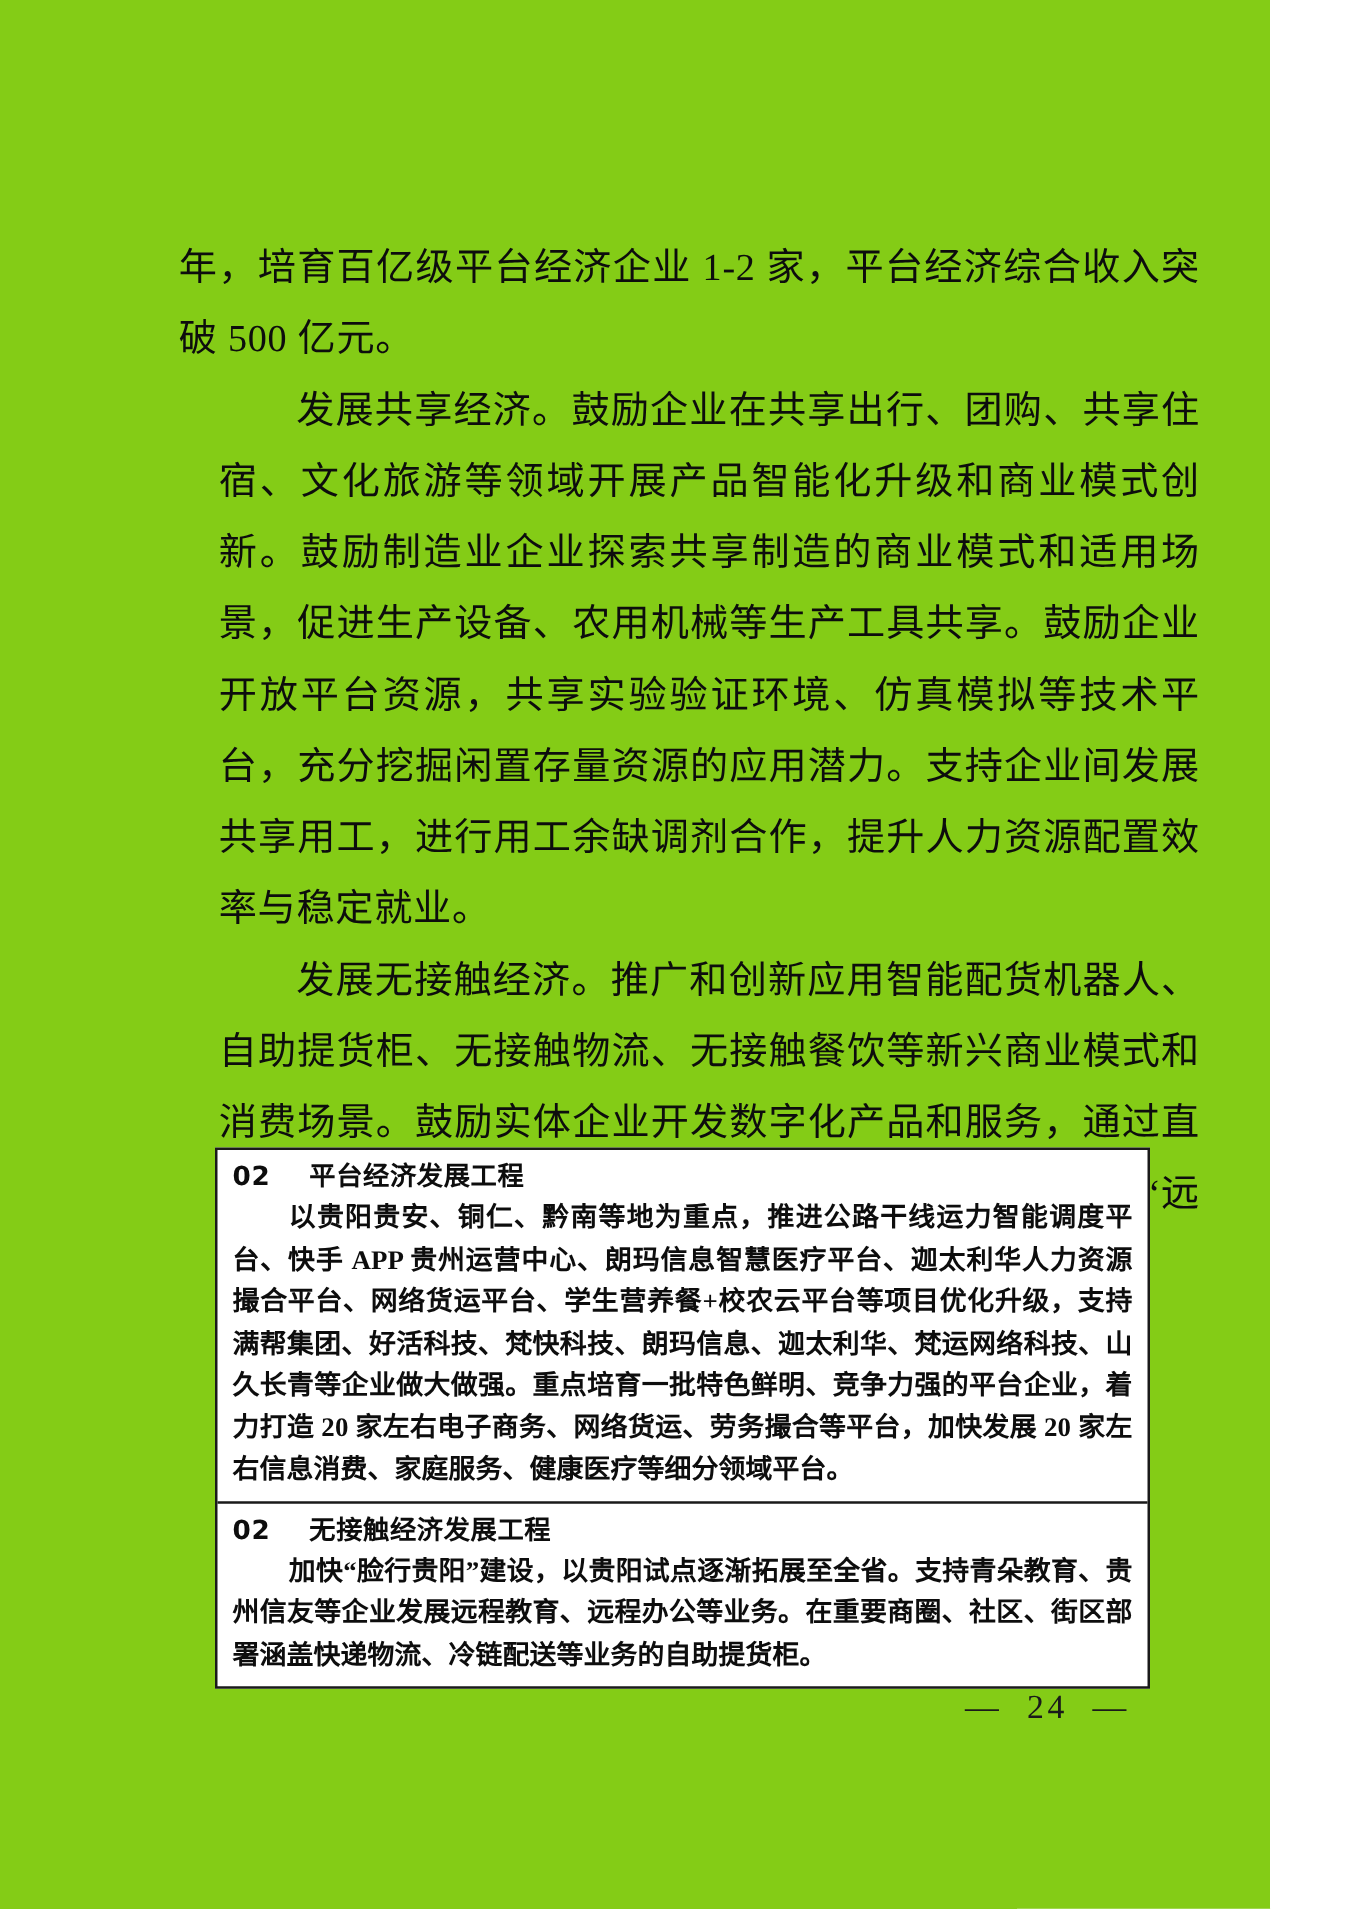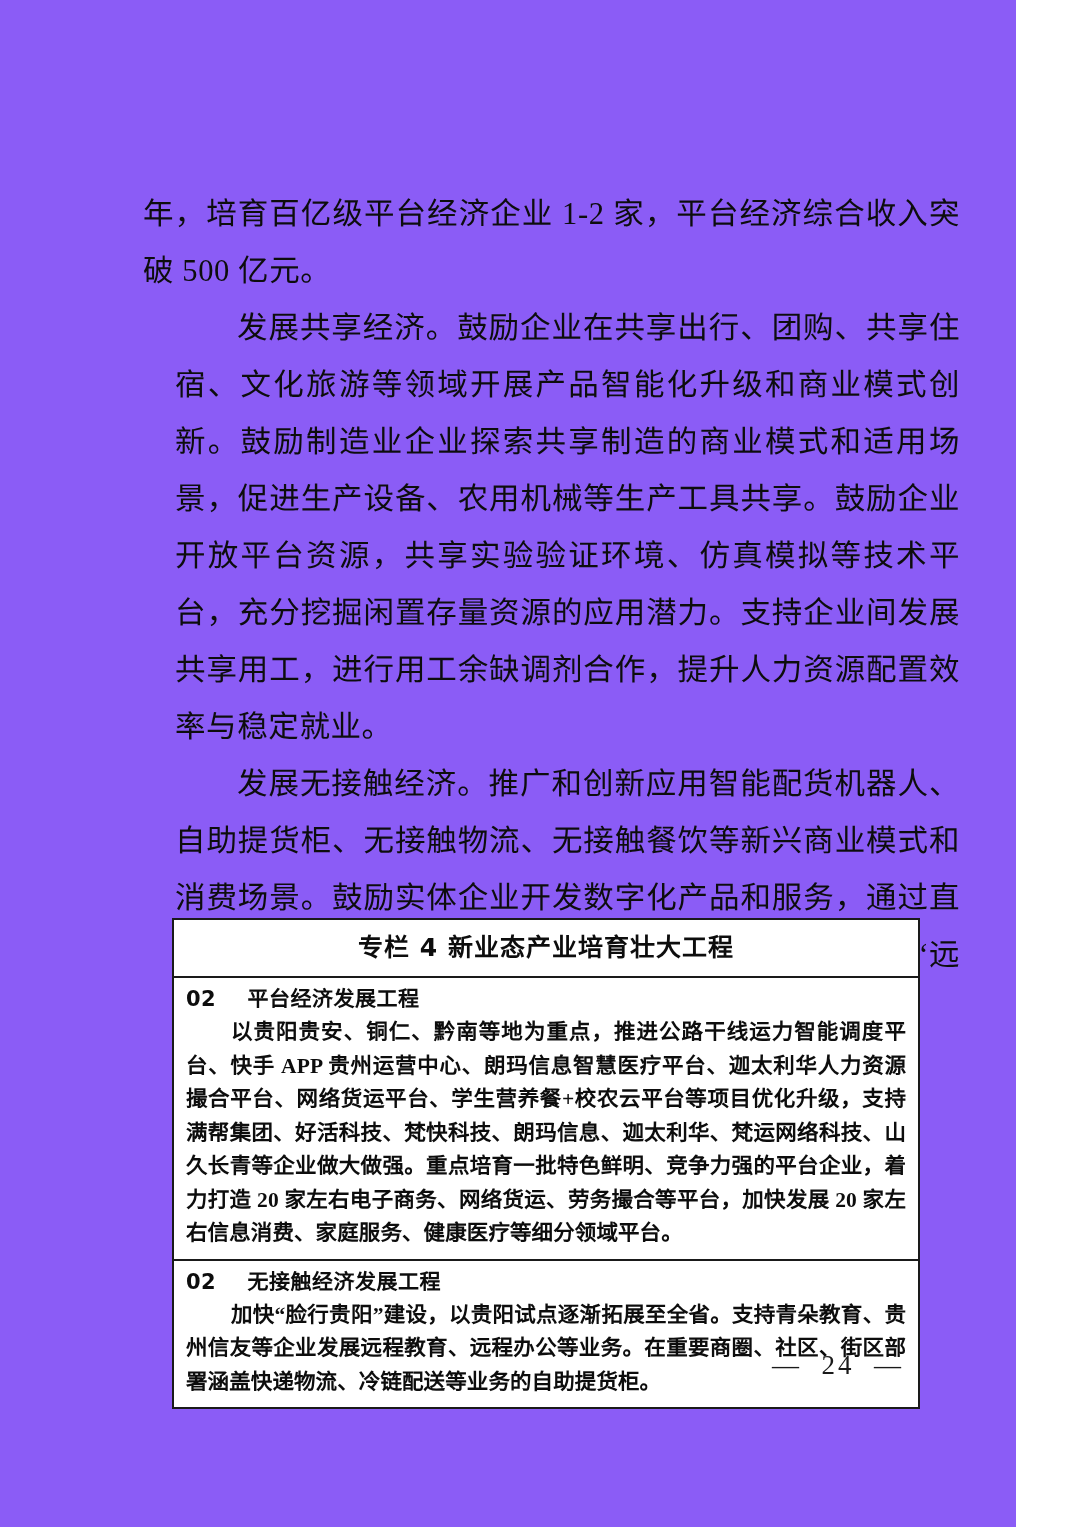--- a/index.html
+++ b/index.html
@@ -16,21 +16,21 @@
     color: #0d0d0d;
     overflow: hidden;
   }
 
   .page {
     position: absolute;
     left: 0;
     top: 0;
     width: 1016px;
     height: 1527px;
-    background: #8b5cf6;
+    background: #84cc16;
   }
 
   
   .content {
     position: absolute;
     left: 143px;
     top: 186px;
     width: 817px;
   }
 
@@ -122,21 +122,20 @@
 <div class="page">
 
   <div class="content">
     <p class="para">年，培育百亿级平台经济企业 1-2 家，平台经济综合收入突破 500 亿元。</p>
     <p class="para indent">发展共享经济。鼓励企业在共享出行、团购、共享住宿、文化旅游等领域开展产品智能化升级和商业模式创新。鼓励制造业企业探索共享制造的商业模式和适用场景，促进生产设备、农用机械等生产工具共享。鼓励企业开放平台资源，共享实验验证环境、仿真模拟等技术平台，充分挖掘闲置存量资源的应用潜力。支持企业间发展共享用工，进行用工余缺调剂合作，提升人力资源配置效率与稳定就业。</p>
     <p class="para indent">发展无接触经济。推广和创新应用智能配货机器人、自助提货柜、无接触物流、无接触餐饮等新兴商业模式和消费场景。鼓励实体企业开发数字化产品和服务，通过直播电子商务、社交营销开启“云逛街”等新模式，发展“远程教育”“远程办公”“在线医疗”等服务模式。</p>
   </div>
 
   <div class="column-box">
 
-    <div class="column-header">专栏 4 新业态产业培育壮大工程</div>
 
     <div class="column-section">
       <div class="section-title">02    平台经济发展工程</div>
       <div class="section-body">以贵阳贵安、铜仁、黔南等地为重点，推进公路干线运力智能调度平台、快手 APP 贵州运营中心、朗玛信息智慧医疗平台、迦太利华人力资源撮合平台、网络货运平台、学生营养餐+校农云平台等项目优化升级，支持满帮集团、好活科技、梵快科技、朗玛信息、迦太利华、梵运网络科技、山久长青等企业做大做强。重点培育一批特色鲜明、竞争力强的平台企业，着力打造 20 家左右电子商务、网络货运、劳务撮合等平台，加快发展 20 家左右信息消费、家庭服务、健康医疗等细分领域平台。</div>
     </div>
 
     <div class="column-section">
       <div class="section-title">02    无接触经济发展工程</div>
       <div class="section-body">加快“脸行贵阳”建设，以贵阳试点逐渐拓展至全省。支持青朵教育、贵州信友等企业发展远程教育、远程办公等业务。在重要商圈、社区、街区部署涵盖快递物流、冷链配送等业务的自助提货柜。</div>
     </div>

